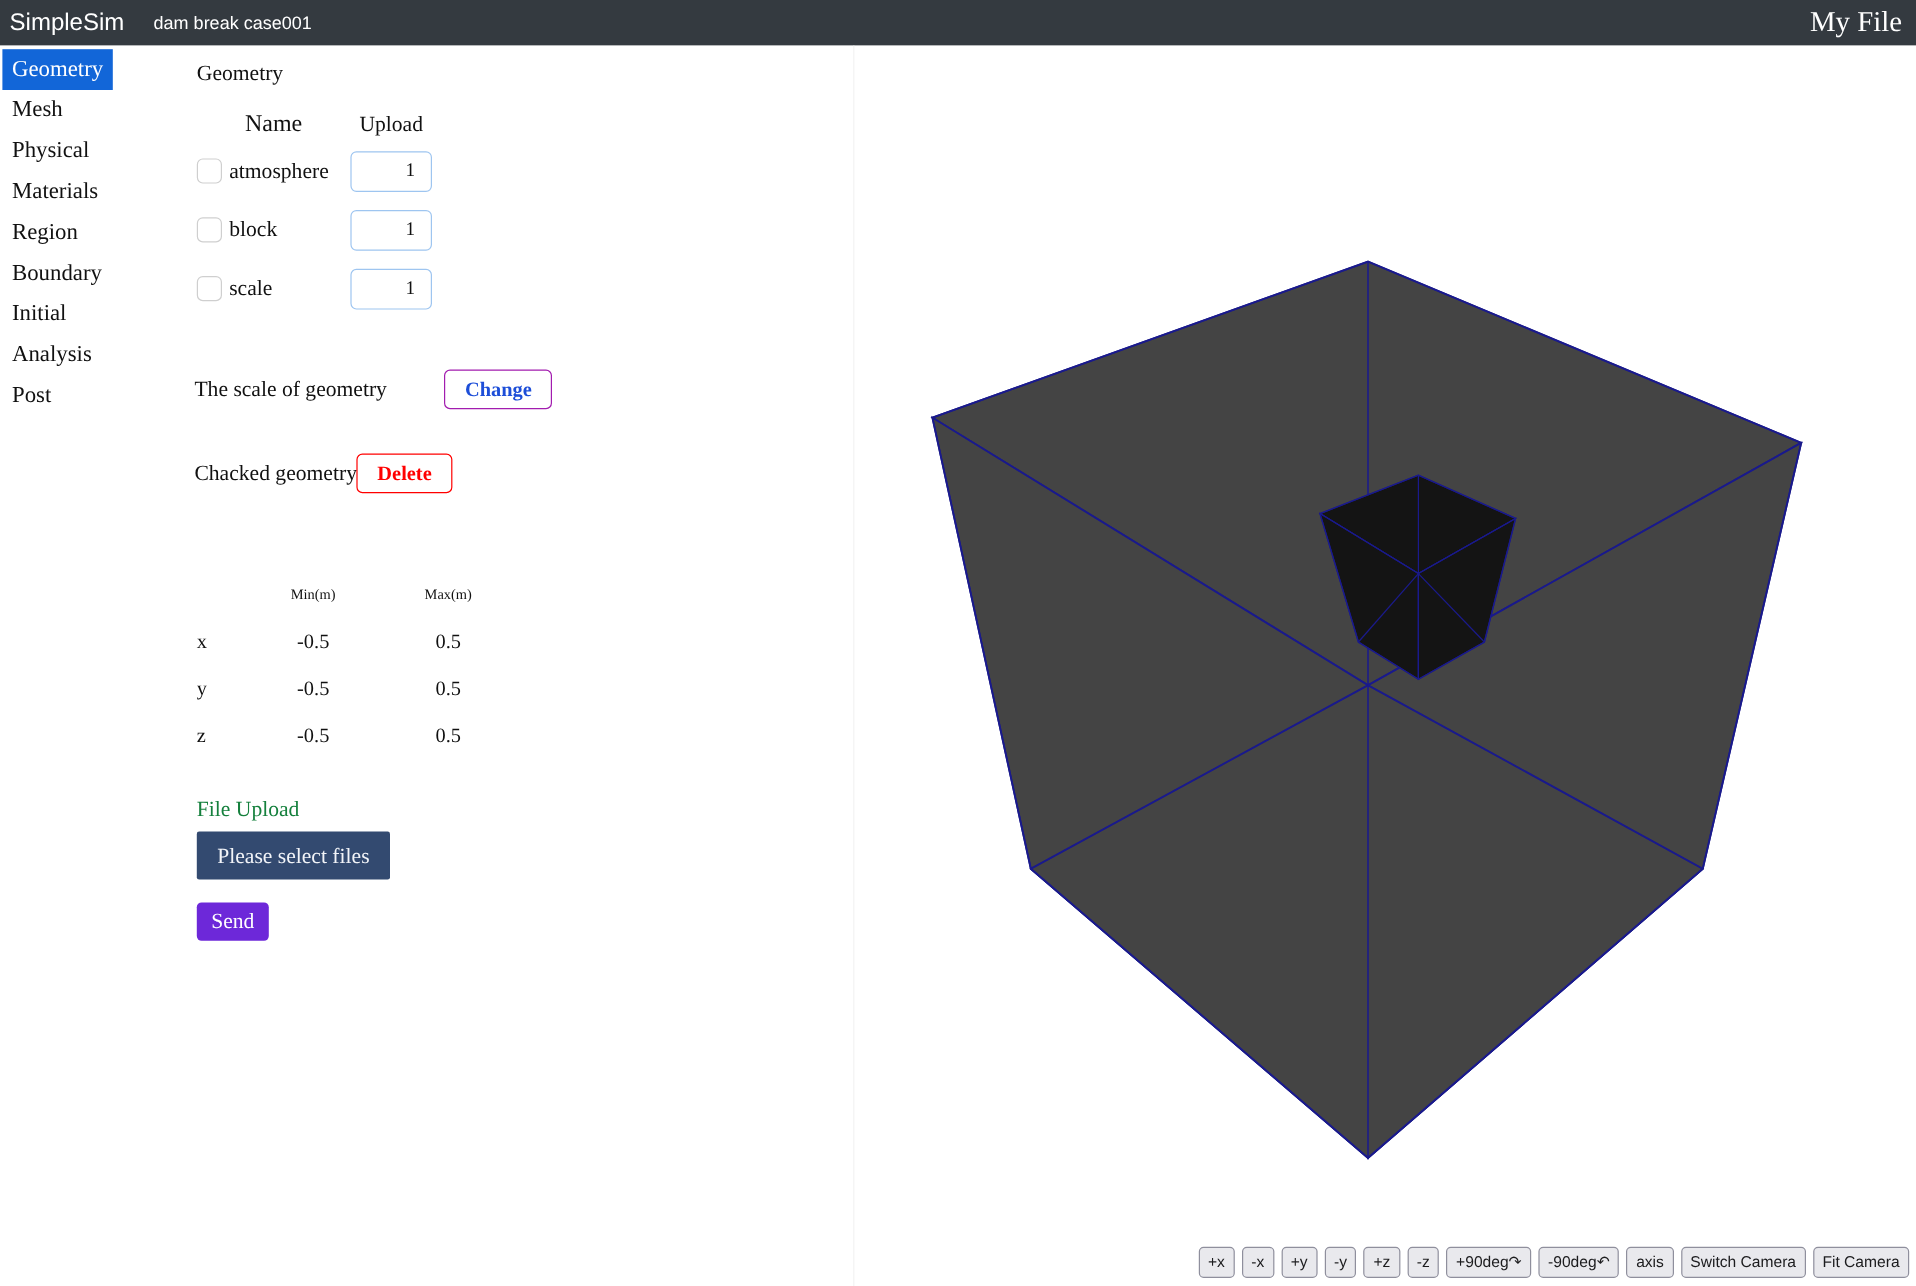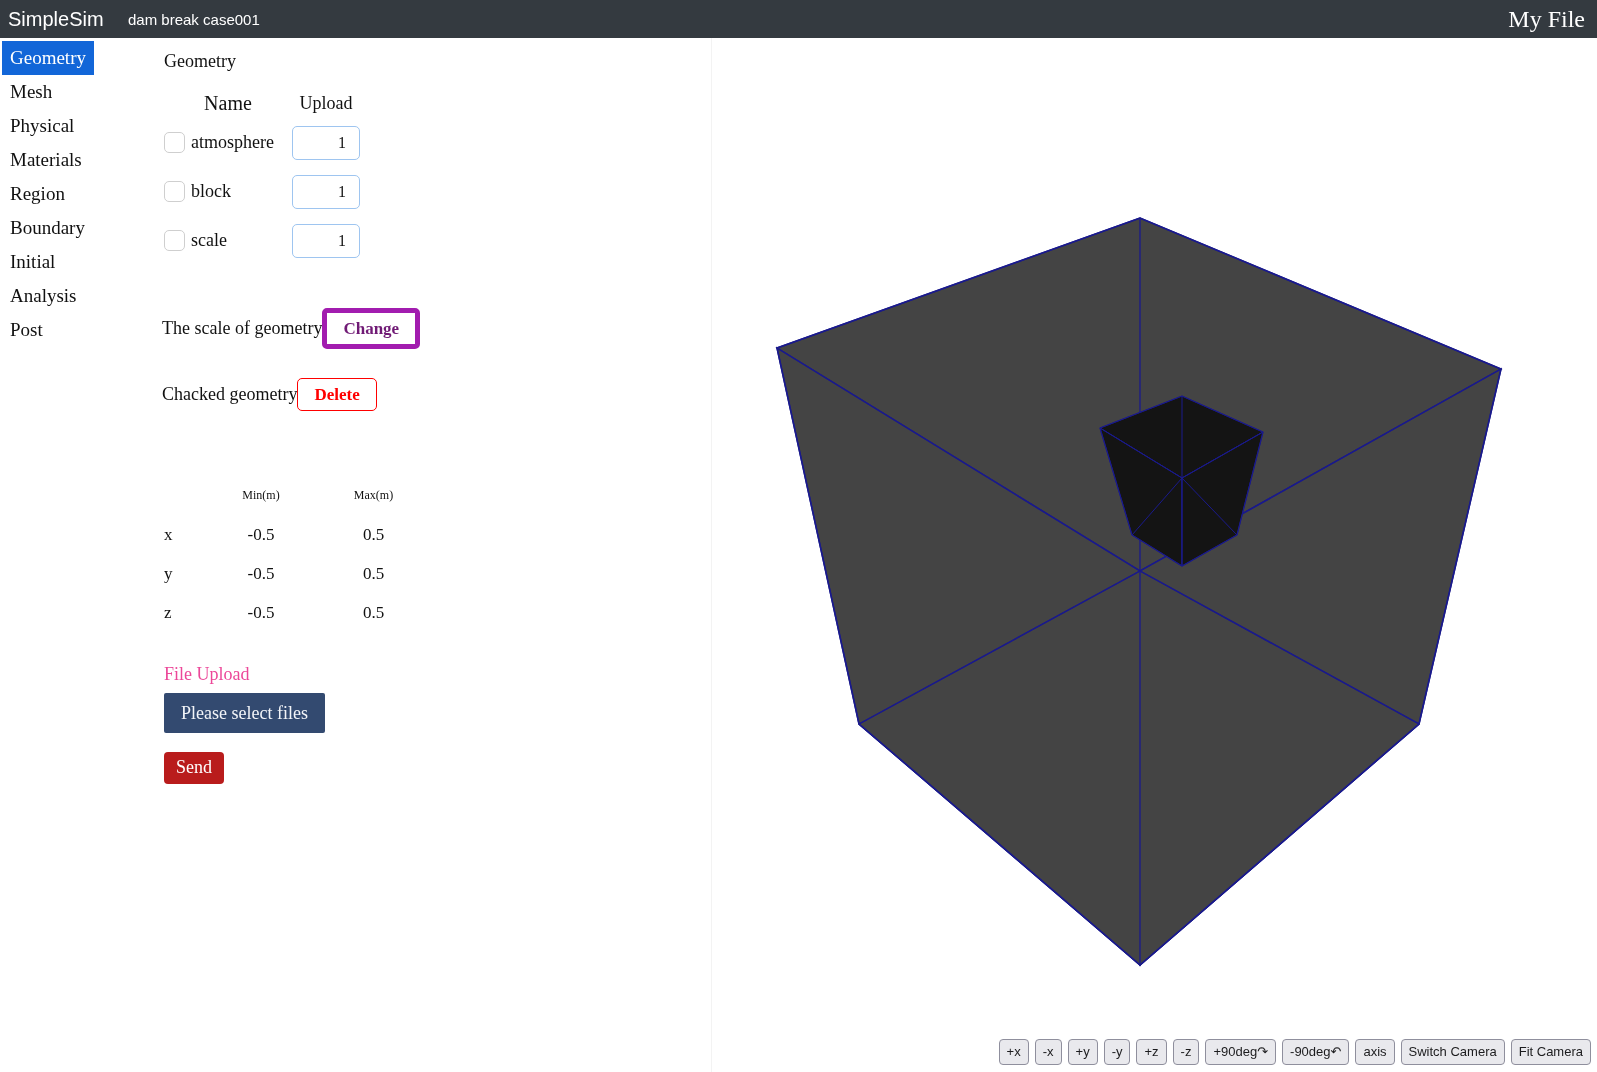--- a/index.html
+++ b/index.html
@@ -119,51 +119,51 @@
   .btn-outline {
     border-radius: 5px;
     background: #ffffff;
     font-weight: bold;
     font-size: 17px;
     padding: 7px 16px;
     cursor: pointer;
     font-family: "Liberation Serif", serif;
     line-height: 1;
   }
-  .btn-change { border: 5px solid #a21caf; color: #701a75; }
+  .btn-change { border: 1px solid #a21caf; color: #1d4ed8; margin-left: 48px; }
   .btn-delete { border: 1px solid #ff0000; color: #ff0000; }
 
   
   .mm-table { position: absolute; left: 14px; top: 437px; }
   .mm-head { display: flex; height: 40px; align-items: center; }
   .mm-row  { display: flex; height: 39px; align-items: center; }
   .mm-axis  { width: 42px; font-size: 17px; color: #111; }
   .mm-min   { width: 110px; text-align: center; font-size: 17px; color:#111; }
   .mm-max   { width: 115px; text-align: center; font-size: 17px; color:#111; }
   .mm-head .mm-min, .mm-head .mm-max { font-size: 12px; }
 
   
   .upload-wrap { position: absolute; left: 14px; top: 626px; }
-  .upload-label { font-size: 18px; color:#ec4899; margin-bottom: 8px; }
+  .upload-label { font-size: 18px; color:#15803d; margin-bottom: 8px; }
   .btn-file {
     display: inline-block;
     background: #334a70;
     color: #f2f4f8;
     border: none;
     border-radius: 2px;
     font-size: 18px;
     padding: 11px 17px;
     cursor: pointer;
     font-family: "Liberation Serif", serif;
     line-height: 1;
   }
   .btn-send {
     display: inline-block;
     margin-top: 19px;
-    background: #b91c1c;
+    background: #6d28d9;
     color: #ffffff;
     border: none;
     border-radius: 4px;
     font-size: 18px;
     padding: 6px 12px 8px 12px;
     cursor: pointer;
     font-family: "Liberation Serif", serif;
     line-height: 1;
   }
 

